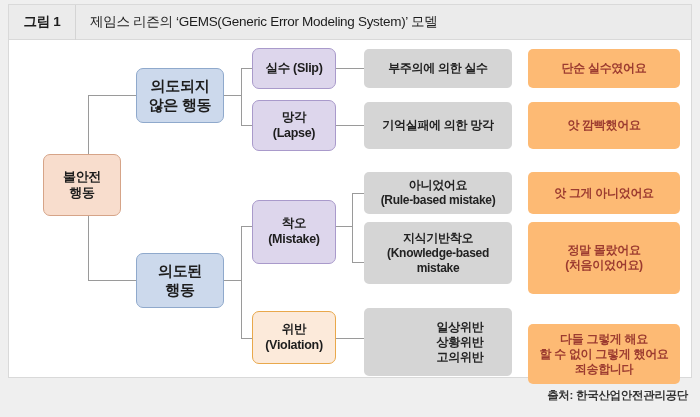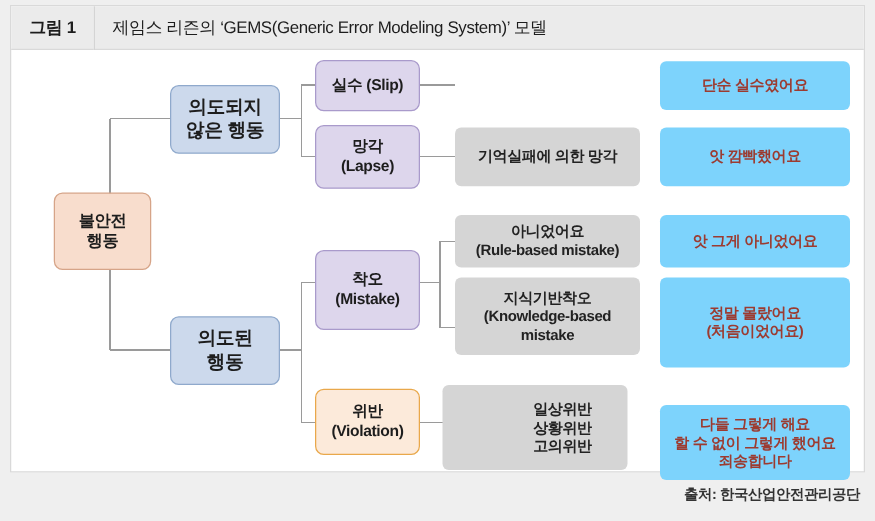--- a/index.html
+++ b/index.html
@@ -135,21 +135,21 @@
     background: #d5d5d5;
     border: none;
     border-radius: 5px;
     color: #222222;
     font-weight: bold;
     font-size: 12px;
   }
 
   
   .node-pink {
-    background: #7dd3fc;
+    background: #fdba74;
     border: none;
     border-radius: 5px;
     color: #9c3b30;
     font-weight: bold;
     font-size: 12px;
   }
 
   
   #figure-source {
     position: absolute;
@@ -219,27 +219,28 @@
 행동</div>
 
     <div class="node node-purple" style="left:243px; top:8px; width:84px; height:41px;">실수 (Slip)</div>
     <div class="node node-purple" style="left:243px; top:60px; width:84px; height:51px;">망각
 (Lapse)</div>
     <div class="node node-purple" style="left:243px; top:160px; width:84px; height:64px;">착오
 (Mistake)</div>
     <div class="node node-orange" style="left:243px; top:271px; width:84px; height:53px;">위반
 (Violation)</div>
 
+    <div class="node node-gray" style="left:355px; top:9px; width:148px; height:39px;">부주의에 의한 실수</div>
     <div class="node node-gray" style="left:355px; top:62px; width:148px; height:47px;">기억실패에 의한 망각</div>
     <div class="node node-gray" style="left:355px; top:132px; width:148px; height:42px;">아니었어요
 (Rule-based mistake)</div>
     <div class="node node-gray" style="left:355px; top:182px; width:148px; height:62px;">지식기반착오
 (Knowledge-based
 mistake</div>
-    <div class="node node-gray" style="left:345px; top:268px; width:148px; height:68px;padding-left:44px;">일상위반
+    <div class="node node-gray" style="left:355px; top:268px; width:148px; height:68px;padding-left:44px;">일상위반
 상황위반
 고의위반</div>
 
     <div class="node node-pink" style="left:519px; top:9px; width:152px; height:39px;">단순 실수였어요</div>
     <div class="node node-pink" style="left:519px; top:62px; width:152px; height:47px;">앗 깜빡했어요</div>
     <div class="node node-pink" style="left:519px; top:132px; width:152px; height:42px;">앗 그게 아니었어요</div>
     <div class="node node-pink" style="left:519px; top:182px; width:152px; height:72px;">정말 몰랐어요
 (처음이었어요)</div>
     <div class="node node-pink" style="left:519px; top:284px; width:152px; height:60px;">다들 그렇게 해요
 할 수 없이 그렇게 했어요

